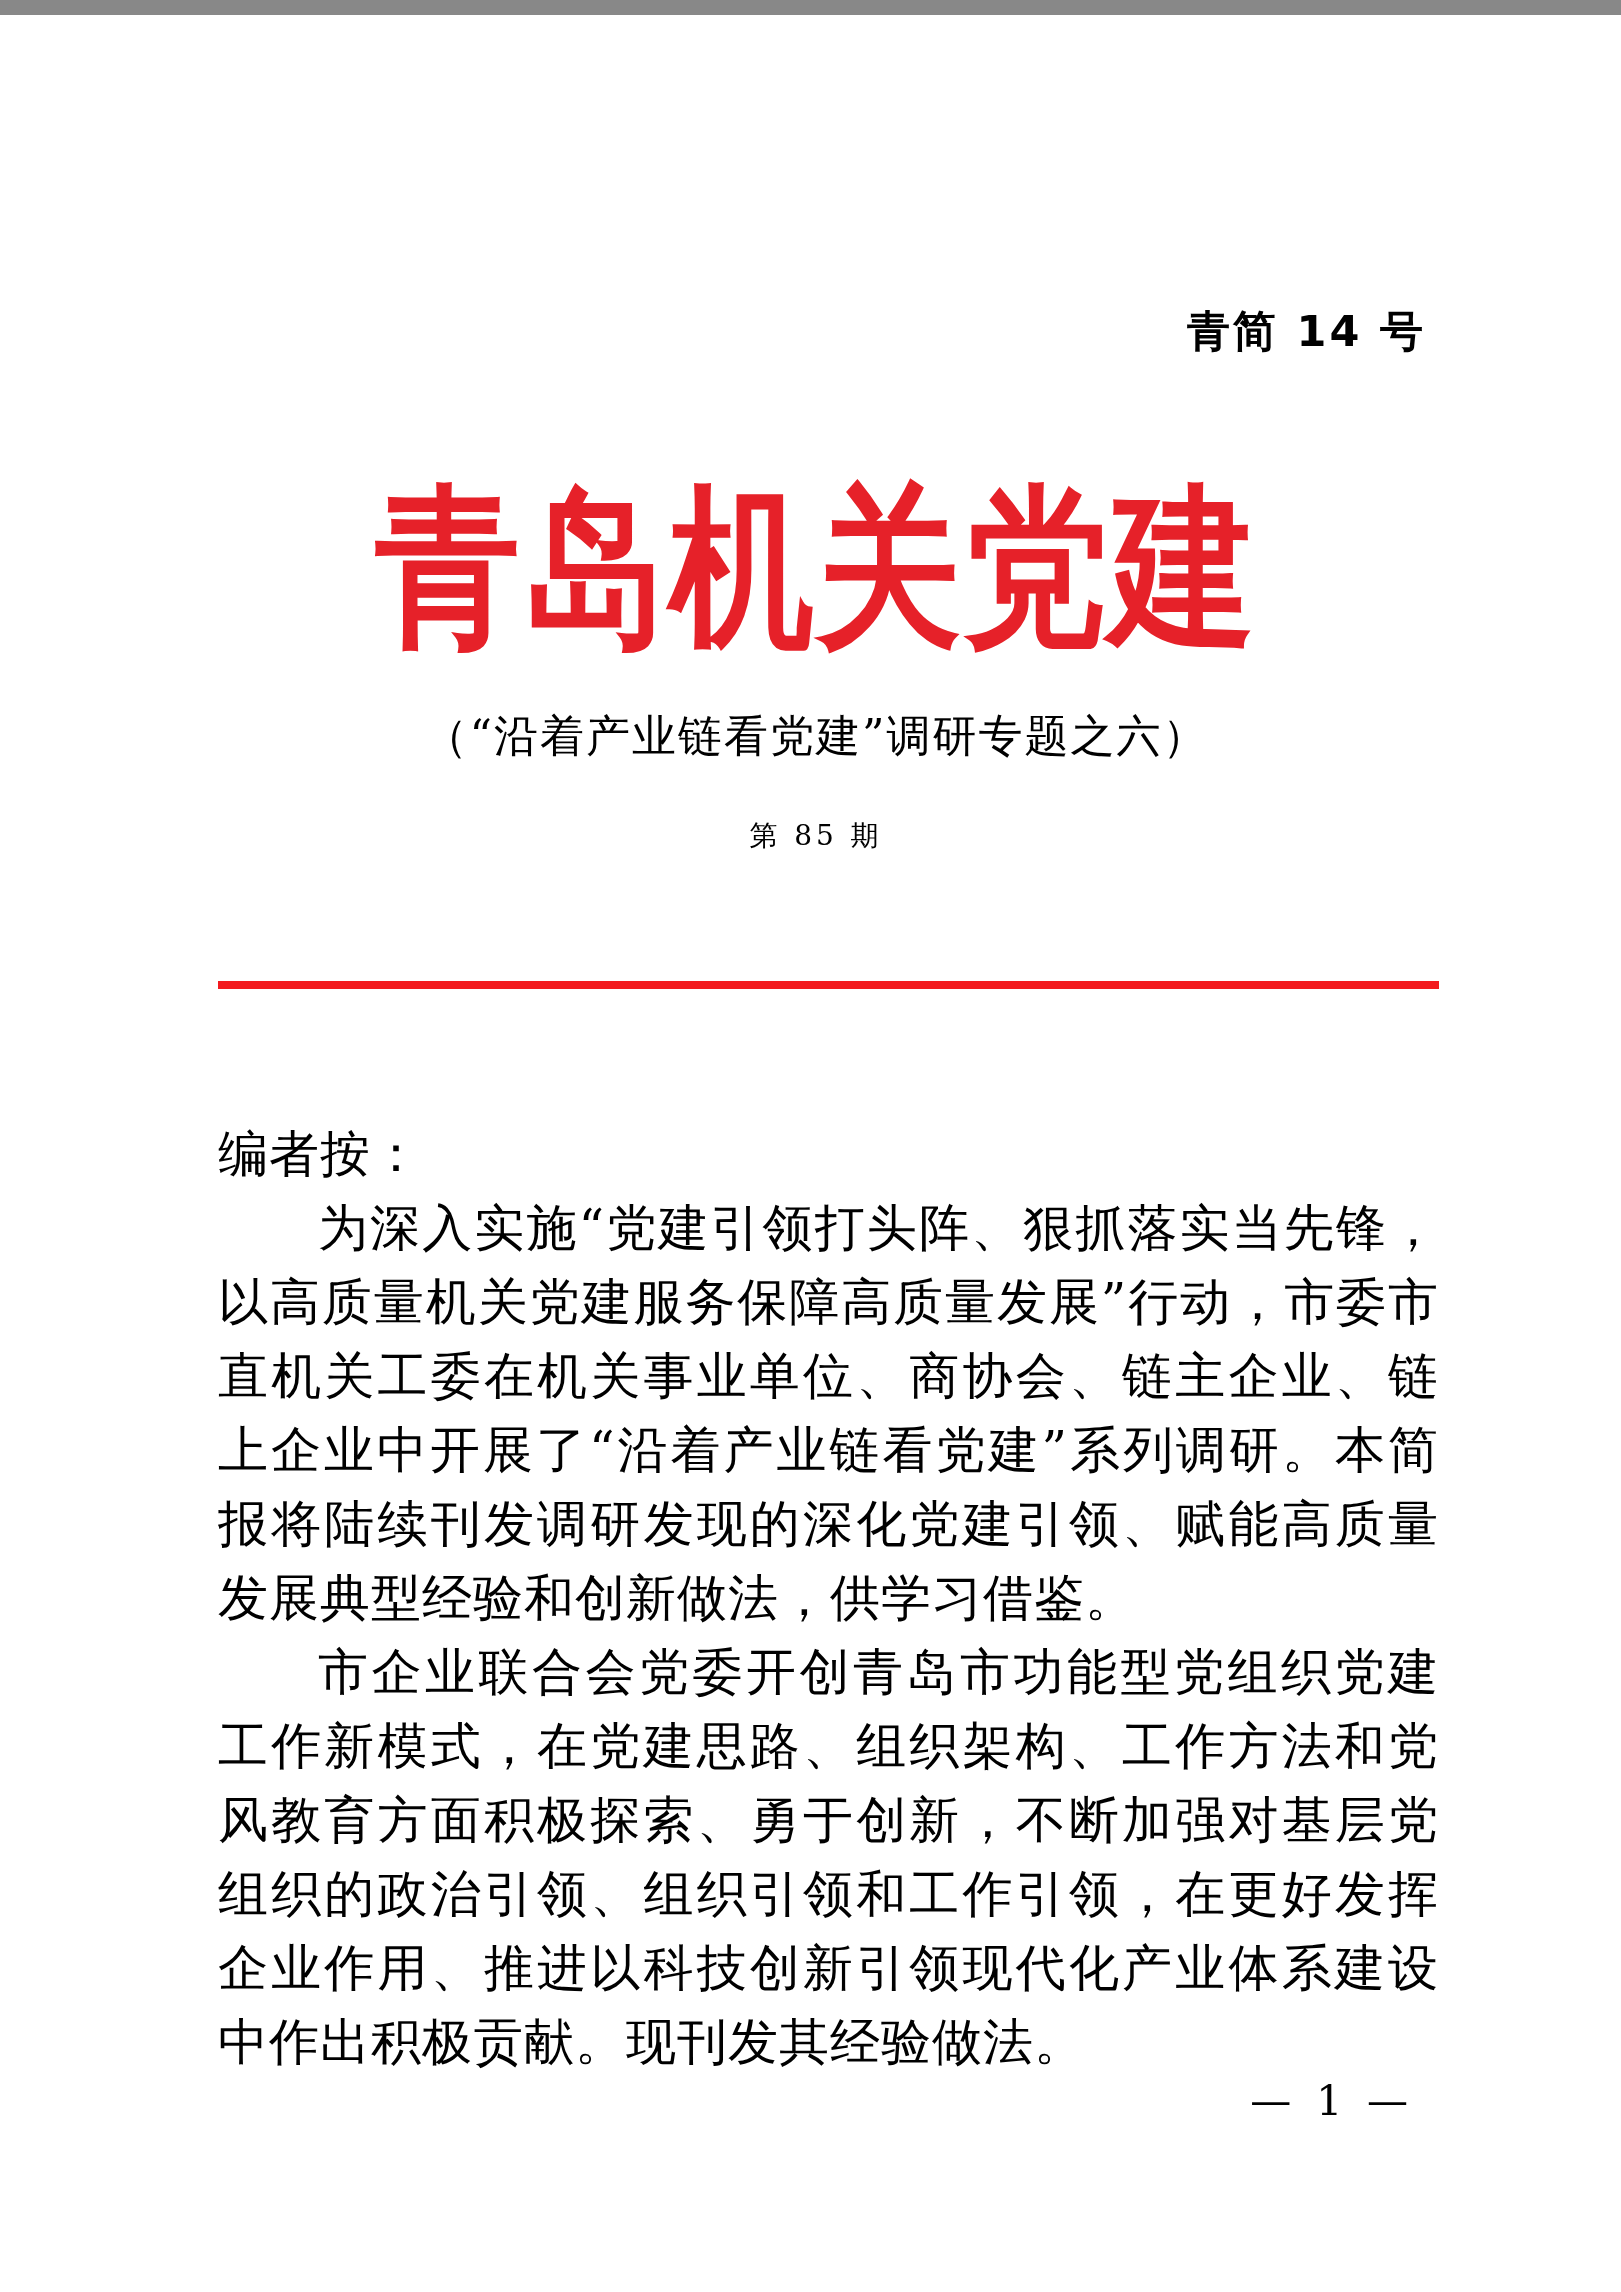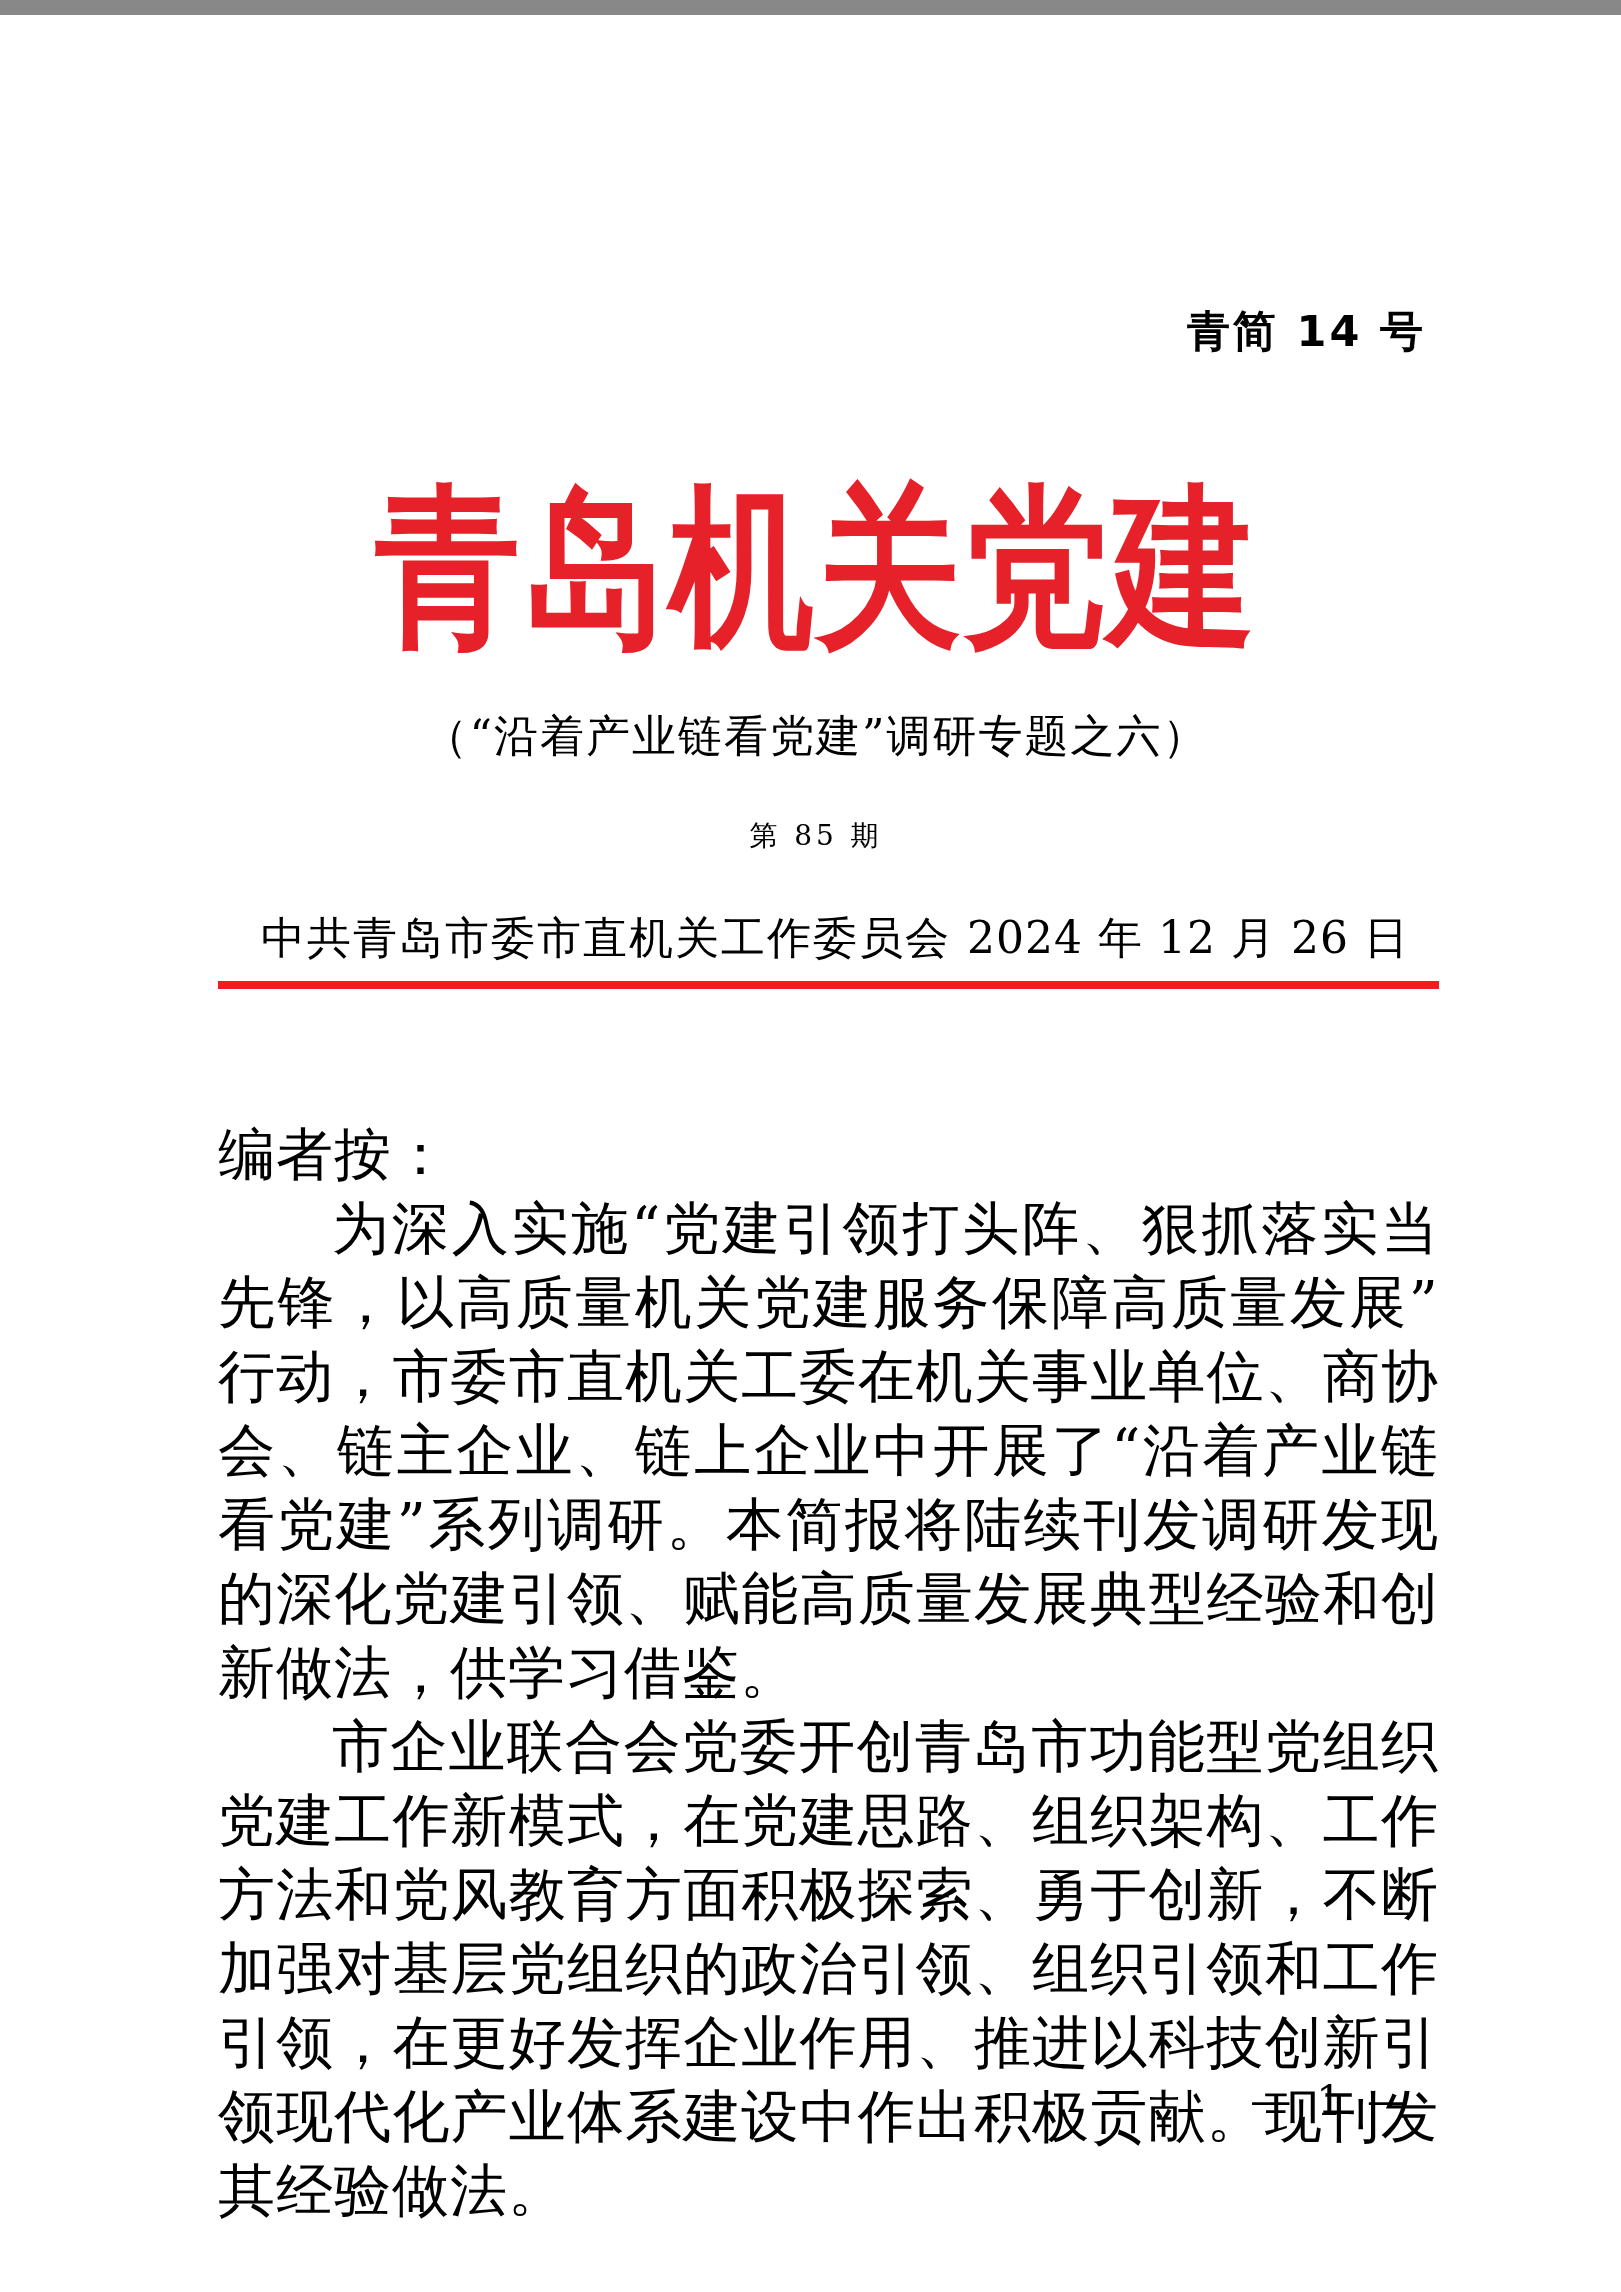--- a/index.html
+++ b/index.html
@@ -86,21 +86,21 @@
     top: 966px;
     left: 218px;
     width: 1221px;
     height: 7.8px;
   }
   .doc-body {
     position: absolute;
     top: 1102px;
     left: 218px;
     width: 1221px;
-    font-size: 57px;
+    font-size: 50px;
     line-height: 74px;
     letter-spacing: 1px;
     text-align: justify;
   }
   .editor-note-label {
     text-indent: 0;
   }
   .doc-body p {
     margin: 0;
     padding: 0;
@@ -121,24 +121,20 @@
 <div class="page">
 
   <div class="doc-number">青简 14 号</div>
 
   <div class="masthead-title" style="color: rgb(230, 33, 41);">青岛机关党建</div>
 
   <div class="subtitle">（“沿着产业链看党建”调研专题之六）</div>
 
   <div class="issue-number">第 85 期</div>
 
-  <div class="masthead-row">
-    <span class="org">中共青岛市委市直机关工作委员会</span>
-    <span class="date">2024 年 12 月 26 日</span>
-  </div>
 
   <div class="red-divider" style="background: rgb(243, 27, 31);"></div>
 
   <div class="doc-body">
     <div class="editor-note-label">编者按：</div>
     <p>为深入实施“党建引领打头阵、狠抓落实当先锋，以高质量机关党建服务保障高质量发展”行动，市委市直机关工委在机关事业单位、商协会、链主企业、链上企业中开展了“沿着产业链看党建”系列调研。本简报将陆续刊发调研发现的深化党建引领、赋能高质量发展典型经验和创新做法，供学习借鉴。</p>
     <p>市企业联合会党委开创青岛市功能型党组织党建工作新模式，在党建思路、组织架构、工作方法和党风教育方面积极探索、勇于创新，不断加强对基层党组织的政治引领、组织引领和工作引领，在更好发挥企业作用、推进以科技创新引领现代化产业体系建设中作出积极贡献。现刊发其经验做法。</p>
   </div>
 
   <div class="page-number">— 1 —</div>

